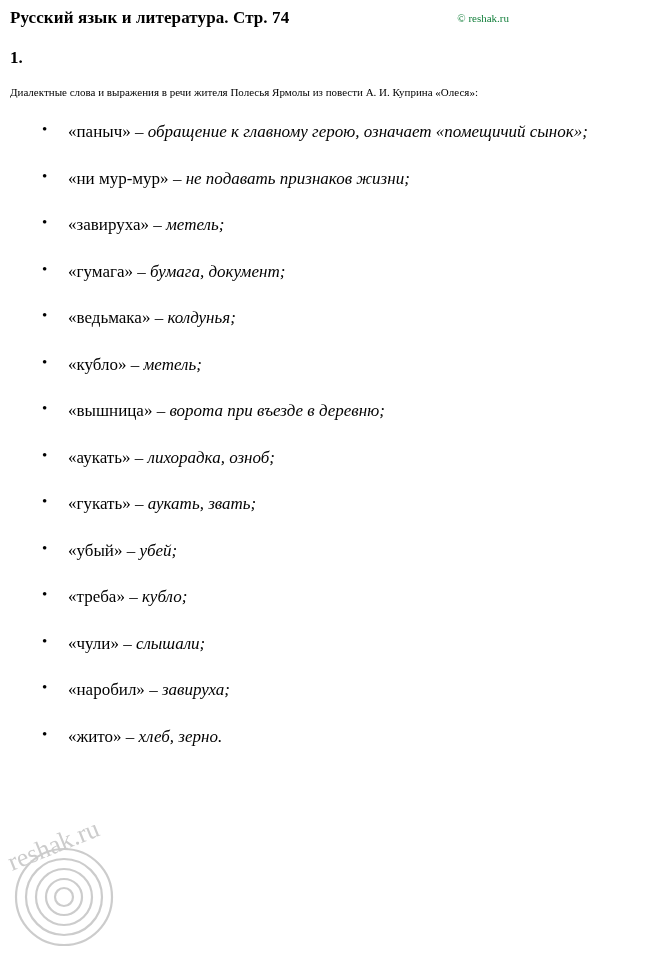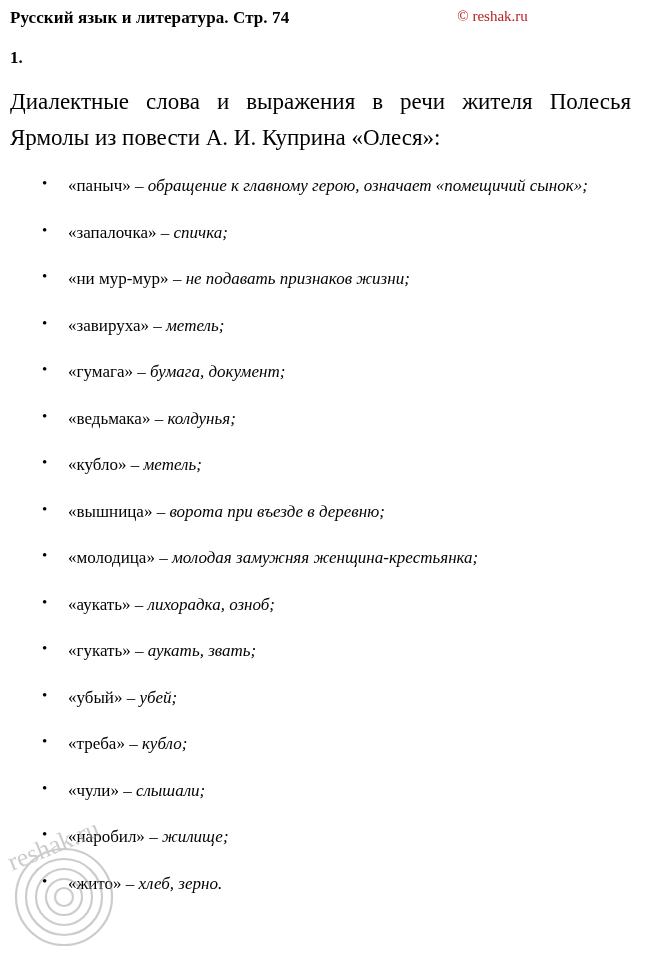--- a/index.html
+++ b/index.html
@@ -17,44 +17,44 @@
   }
   .page {
     position: relative;
     width: 645px;
     height: 961px;
     box-sizing: border-box;
     padding: 8px 12px 0 10px;
   }
   .header {
     display: flex;
-    align-items: flex-start;
+    align-items: center;
     justify-content: flex-start;
     font-family: "Liberation Serif", serif;
   }
   .header-title {
     font-weight: bold;
     font-size: 17px;
     letter-spacing: 0.1px;
     white-space: nowrap;
   }
   .header-brand {
     margin-left: 168px;
-    font-size: 15px;
-    color: #b91c1c;
+    font-size: 11px;
+    color: #15803d;
     white-space: nowrap;
   }
   .task-number {
     margin-top: 20px;
     font-weight: bold;
     font-size: 17px;
   }
   .intro {
     margin-top: 16px;
-    font-size: 23px;
+    font-size: 11px;
     line-height: 1.55;
     text-align: justify;
     text-justify: inter-word;
     padding-right: 2px;
   }
   ul.term-list {
     margin: 18px 0 0 0;
     padding: 0 0 0 26px;
     list-style: none;
   }
@@ -111,25 +111,20 @@
 
   <div class="intro">Диалектные слова и выражения в речи жителя Полесья Ярмолы из повести А. И. Куприна «Олеся»:</div>
 
   <ul class="term-list">
     <li>
       <span class="term">«паныч»</span>
       <span class="dash">–</span>
       <span class="def">обращение к главному герою, означает «помещичий сынок»;</span>
     </li>
     <li>
-      <span class="term">«запалочка»</span>
-      <span class="dash">–</span>
-      <span class="def">спичка;</span>
-    </li>
-    <li>
       <span class="term">«ни мур-мур»</span>
       <span class="dash">–</span>
       <span class="def">не подавать признаков жизни;</span>
     </li>
     <li>
       <span class="term">«завируха»</span>
       <span class="dash">–</span>
       <span class="def">метель;</span>
     </li>
     <li>
@@ -146,25 +141,20 @@
       <span class="term">«кубло»</span>
       <span class="dash">–</span>
       <span class="def">метель;</span>
     </li>
     <li>
       <span class="term">«вышница»</span>
       <span class="dash">–</span>
       <span class="def">ворота при въезде в деревню;</span>
     </li>
     <li>
-      <span class="term">«молодица»</span>
-      <span class="dash">–</span>
-      <span class="def">молодая замужняя женщина-крестьянка;</span>
-    </li>
-    <li>
       <span class="term">«аукать»</span>
       <span class="dash">–</span>
       <span class="def">лихорадка, озноб;</span>
     </li>
     <li>
       <span class="term">«гукать»</span>
       <span class="dash">–</span>
       <span class="def">аукать, звать;</span>
     </li>
     <li>
@@ -178,21 +168,21 @@
       <span class="def">кубло;</span>
     </li>
     <li>
       <span class="term">«чули»</span>
       <span class="dash">–</span>
       <span class="def">слышали;</span>
     </li>
     <li>
       <span class="term">«наробил»</span>
       <span class="dash">–</span>
-      <span class="def">жилище;</span>
+      <span class="def">завируха;</span>
     </li>
     <li>
       <span class="term">«жито»</span>
       <span class="dash">–</span>
       <span class="def">хлеб, зерно.</span>
     </li>
   </ul>
 
   <div class="watermark">
     <svg width="180" height="130" viewBox="0 0 180 130" xmlns="http://www.w3.org/2000/svg">

